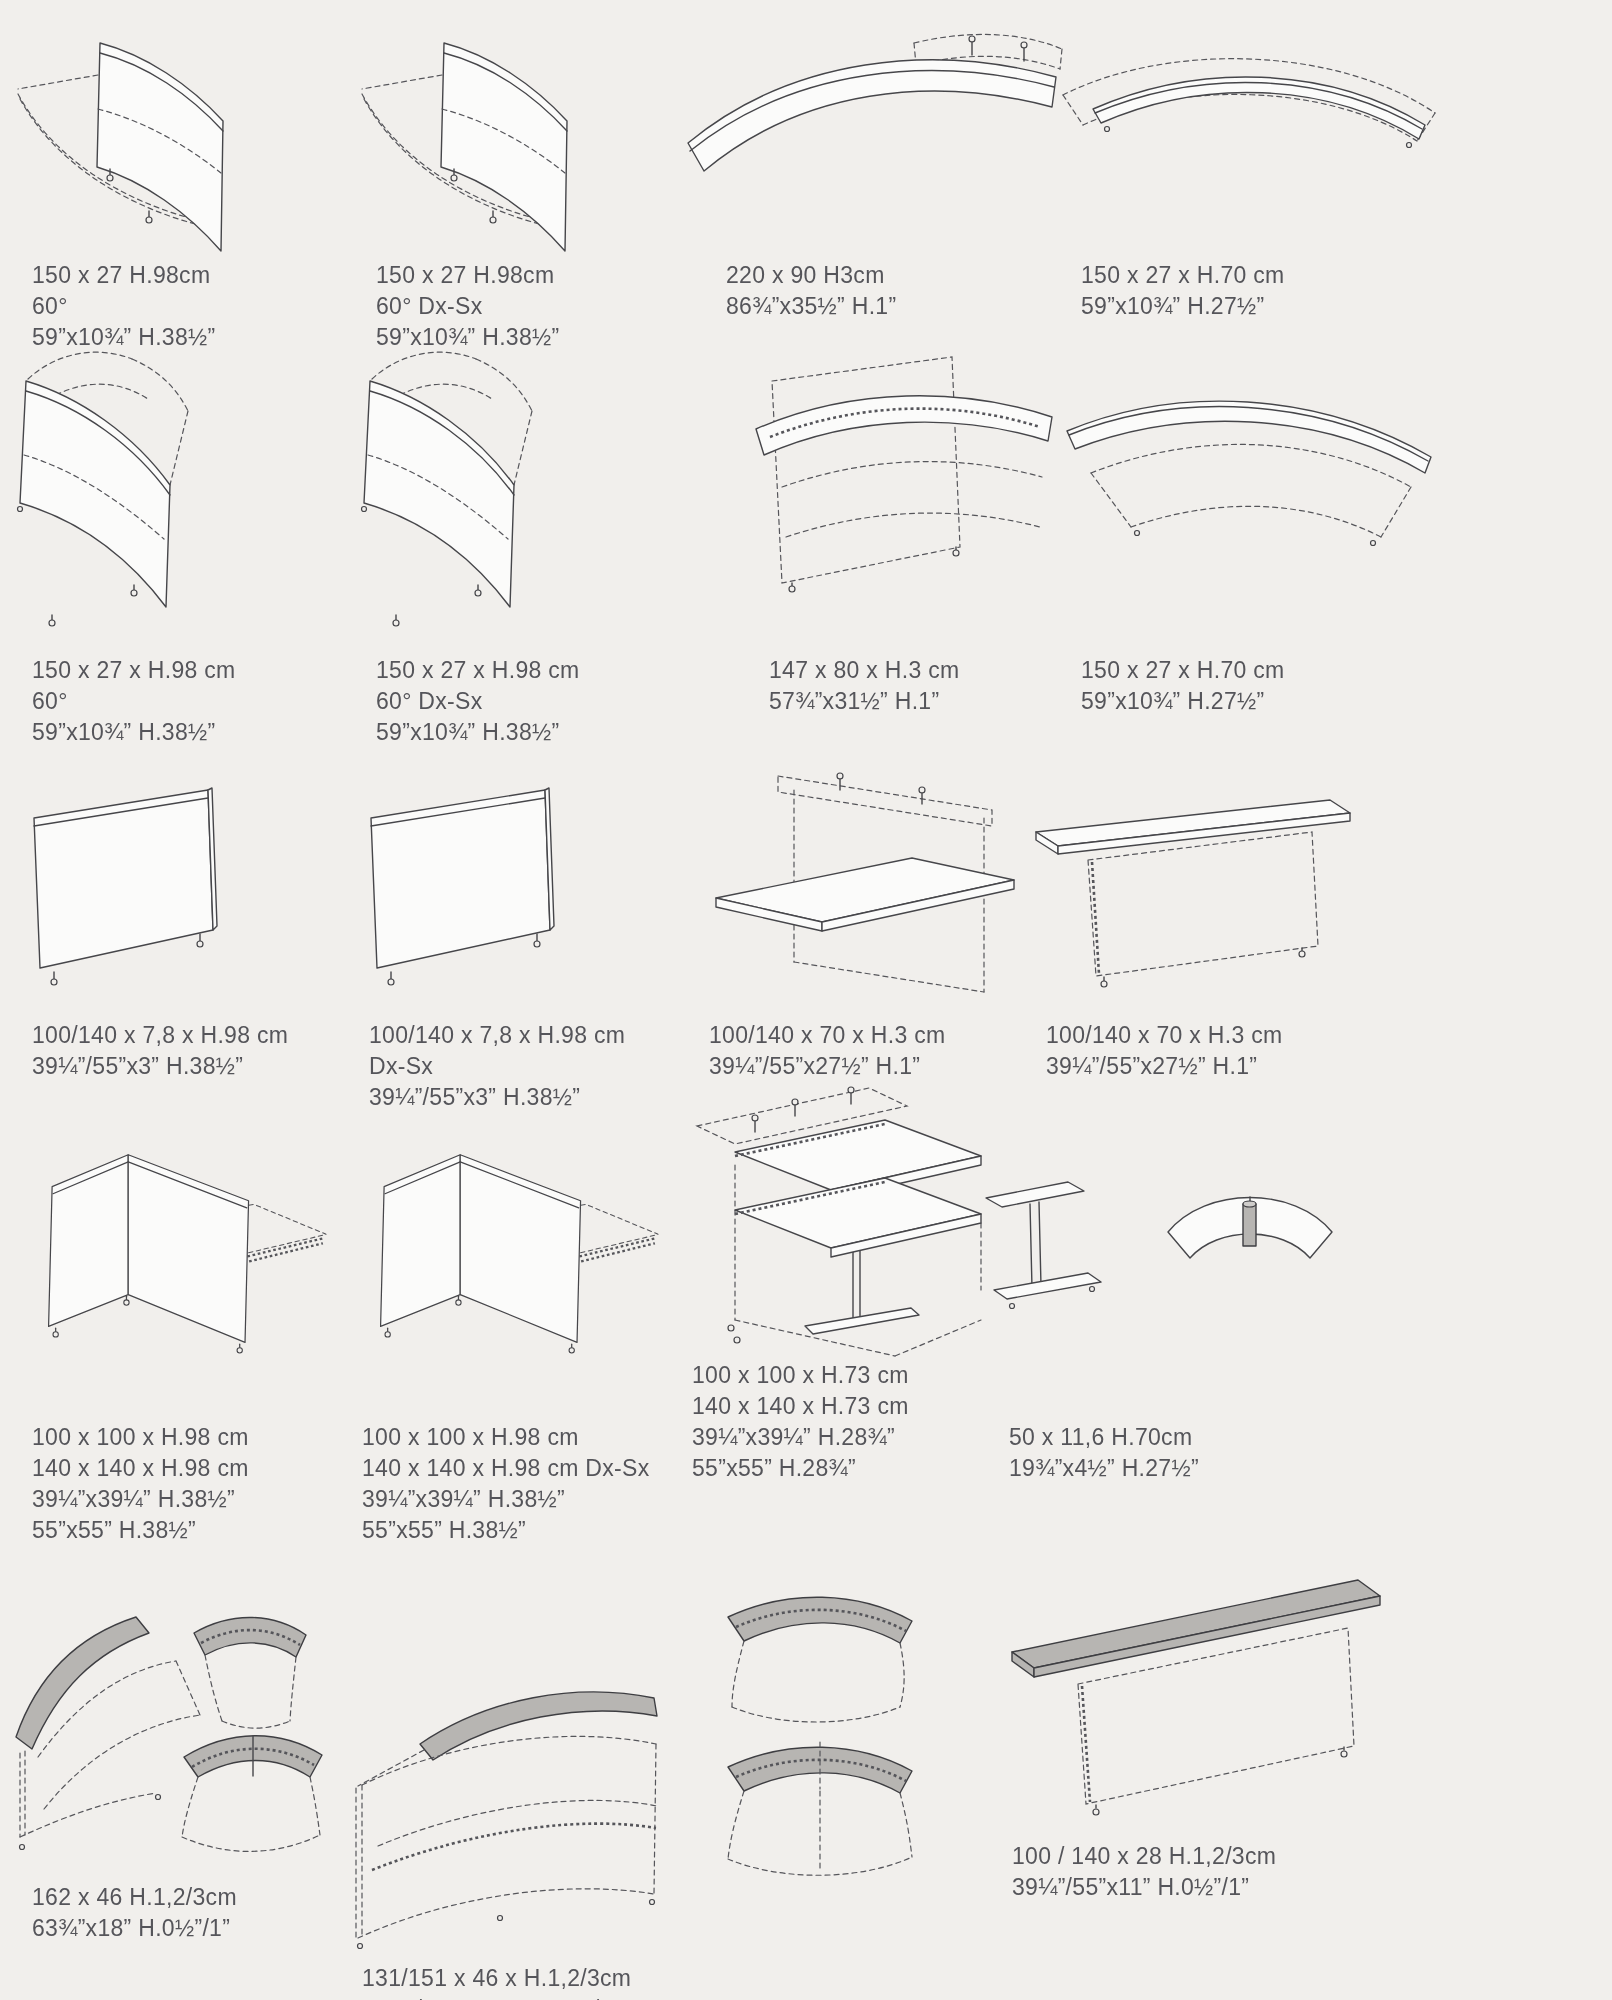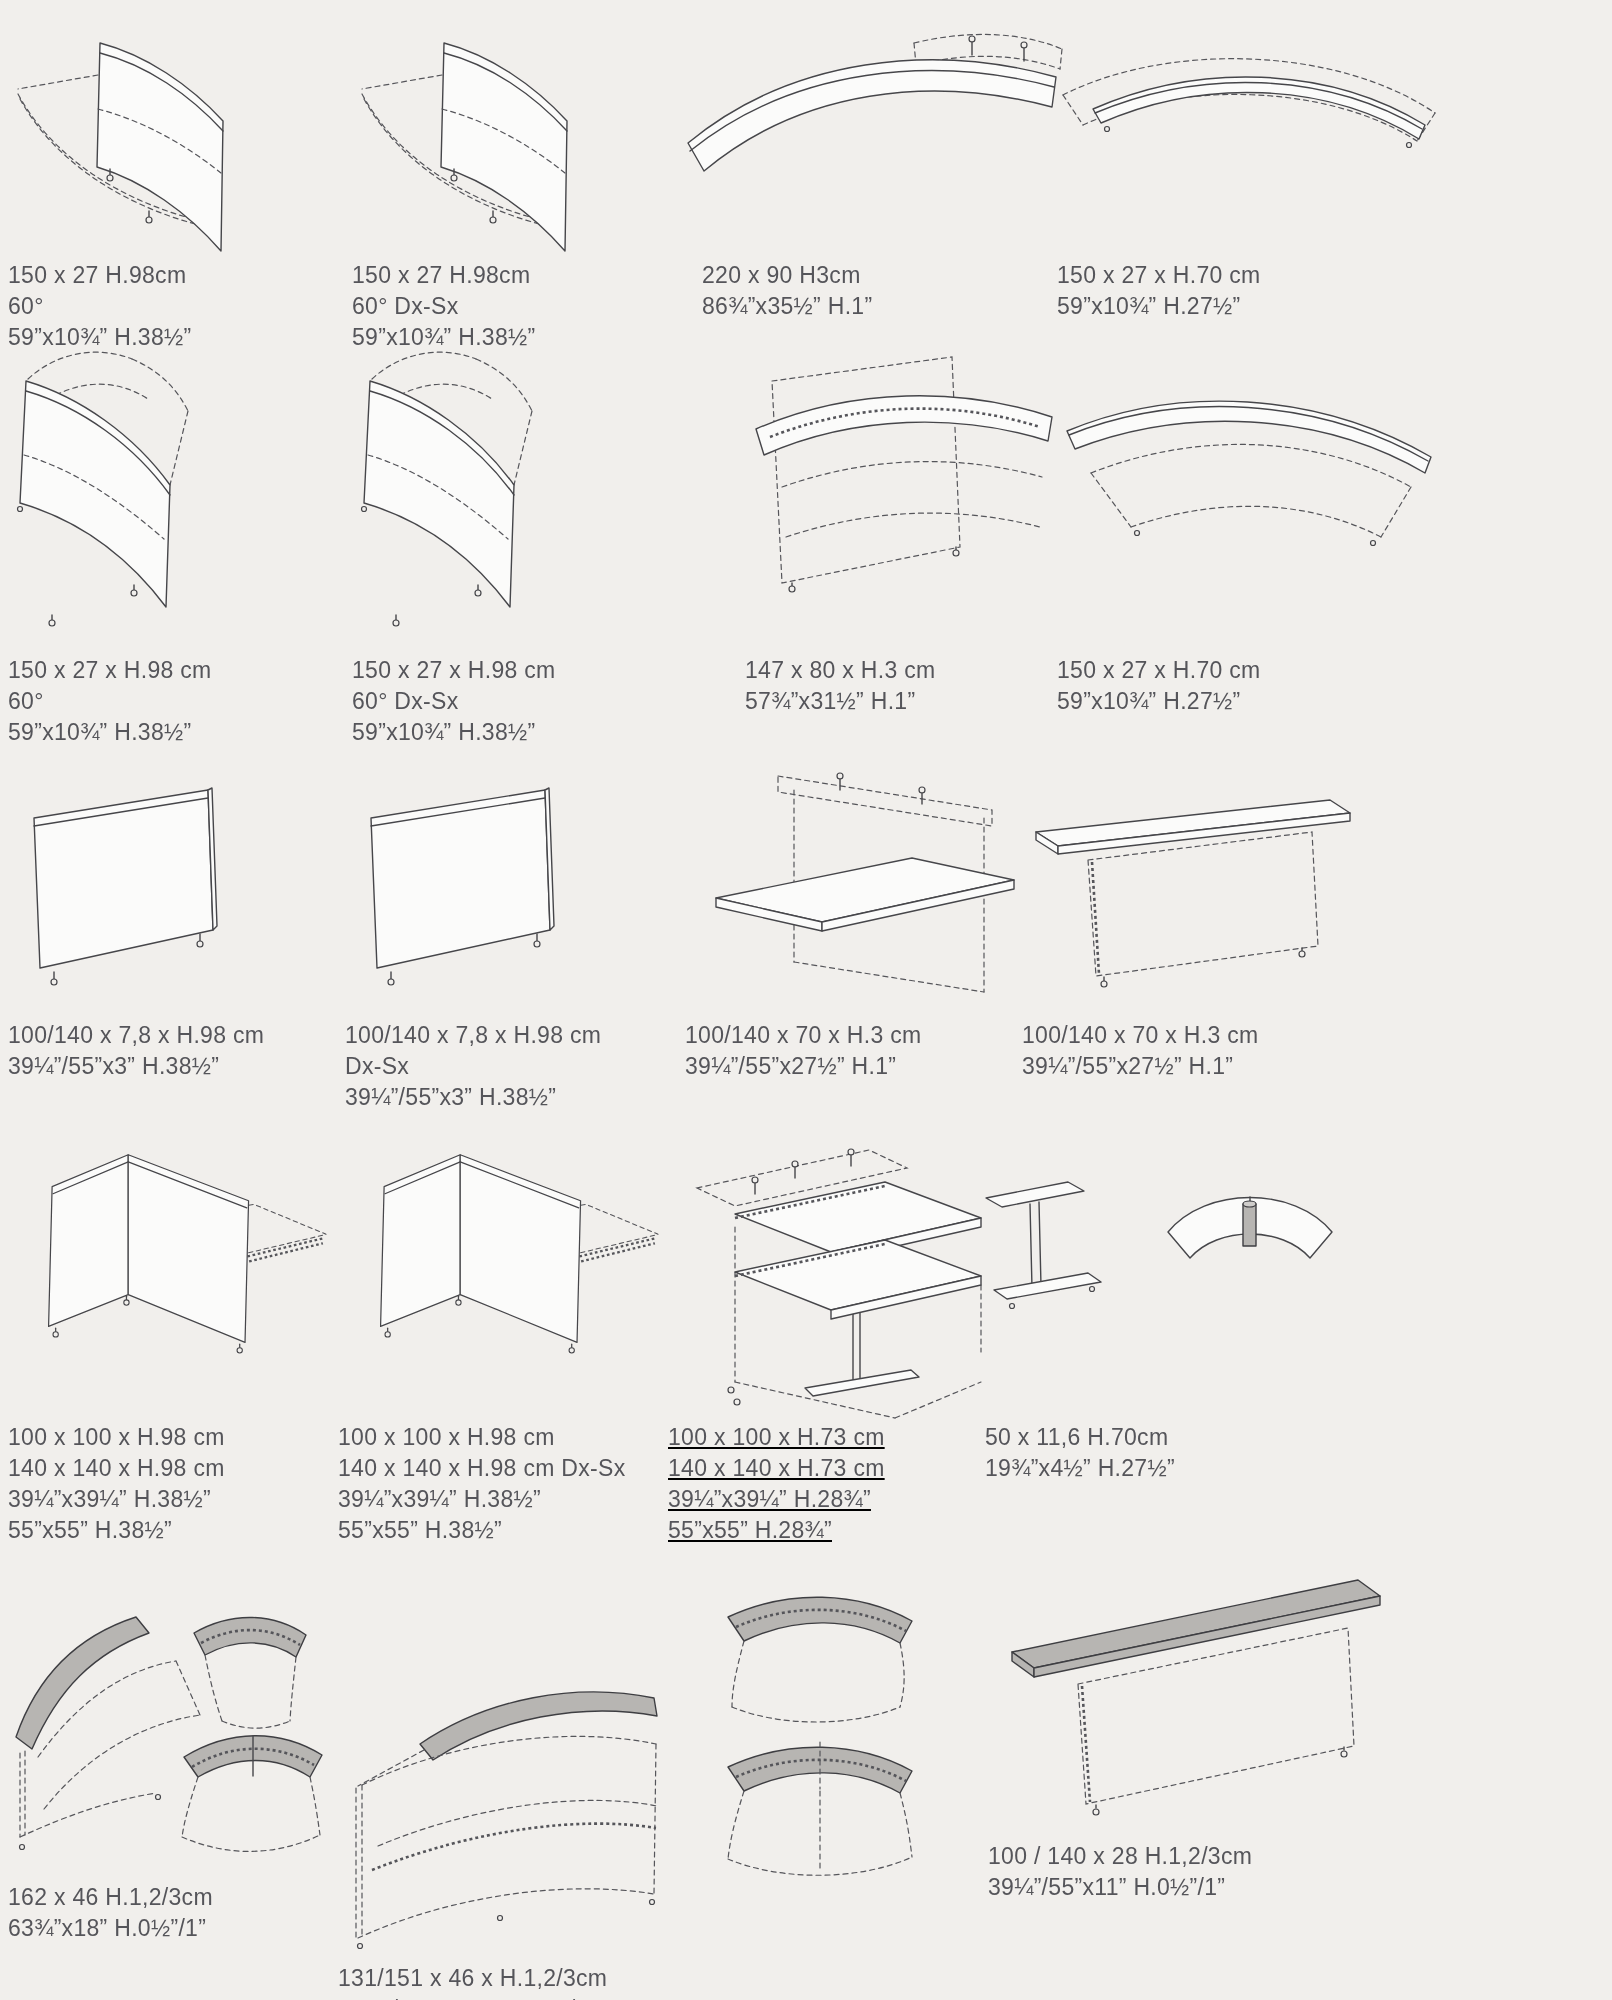--- a/index.html
+++ b/index.html
@@ -6,37 +6,37 @@
   body{
     width:1612px;height:2000px;position:relative;
     background:#f1efec;
     font-family:"Liberation Sans", sans-serif;
     overflow:hidden;
   }
   .cell{position:absolute;}
   .art{display:flex;align-items:flex-start;justify-content:flex-start;}
   .art svg{display:block;}
   .caption{color:#55555a;font-size:23px;line-height:31px;font-weight:300;letter-spacing:.3px;white-space:nowrap;}
-  .cap-line{white-space:nowrap;}
+  .cap-line{white-space:nowrap;margin-left:24px;}
   
   .r1c1{left:8px;top:15px;width:336px;}   .r1c1 .art{height:245px;}
   .r1c2{left:352px;top:15px;width:336px;} .r1c2 .art{height:245px;}
   .r1c3{left:672px;top:15px;width:410px;} .r1c3 .art{height:245px;} .r1c3 .caption{padding-left:30px;}
   .r1c4{left:1035px;top:15px;width:440px;}.r1c4 .art{height:245px;} .r1c4 .caption{padding-left:22px;}
   .r2c1{left:8px;top:335px;width:336px;}  .r2c1 .art{height:320px;}
   .r2c2{left:352px;top:335px;width:336px;}.r2c2 .art{height:320px;}
   .r2c3{left:700px;top:335px;width:410px;}.r2c3 .art{height:320px;} .r2c3 .caption{padding-left:45px;}
   .r2c4{left:1035px;top:335px;width:440px;}.r2c4 .art{height:320px;} .r2c4 .caption{padding-left:22px;}
   .r3c1{left:8px;top:760px;width:336px;}  .r3c1 .art{height:260px;}
   .r3c2{left:345px;top:760px;width:346px;}.r3c2 .art{height:260px;}
   .r3c3{left:660px;top:760px;width:410px;}.r3c3 .art{height:260px;} .r3c3 .caption{padding-left:25px;}
   .r3c4{left:1000px;top:760px;width:450px;}.r3c4 .art{height:260px;} .r3c4 .caption{padding-left:22px;}
   .r4c1{left:8px;top:1130px;width:336px;} .r4c1 .art{height:292px;}
   .r4c2{left:338px;top:1130px;width:346px;}.r4c2 .art{height:292px;}
-  .r4c3{left:645px;top:1130px;width:430px;text-decoration:underline;}.r4c3 .art{height:292px;} .r4c3 .caption{padding-left:23px;}
+  .r4c3{left:645px;top:1068px;width:430px;}.r4c3 .art{height:292px;} .r4c3 .caption{padding-left:23px;}
   .r4c4{left:960px;top:1130px;width:490px;}.r4c4 .art{height:292px;} .r4c4 .caption{padding-left:25px;}
   .r5c1{left:8px;top:1575px;width:336px;} .r5c1 .art{height:307px;}
   .r5c2{left:338px;top:1656px;width:336px;}.r5c2 .art{height:307px;}
   .r5c3{left:650px;top:1575px;width:336px;}.r5c3 .art{height:307px;}
   .r5c4{left:960px;top:1534px;width:530px;}.r5c4 .art{height:307px;} .r5c4 .caption{padding-left:28px;}
   
   .ln{stroke:#46464a;stroke-width:1.4;fill:none;stroke-linecap:round;}
   .lnw{stroke:#46464a;stroke-width:1.4;fill:#fbfbfa;stroke-linejoin:round;}
   .dsh{stroke:#55555a;stroke-width:1.2;fill:none;stroke-dasharray:5 4;stroke-linecap:round;}
   .dd{stroke:#55555a;stroke-width:2.6;fill:none;stroke-dasharray:3 3;}

